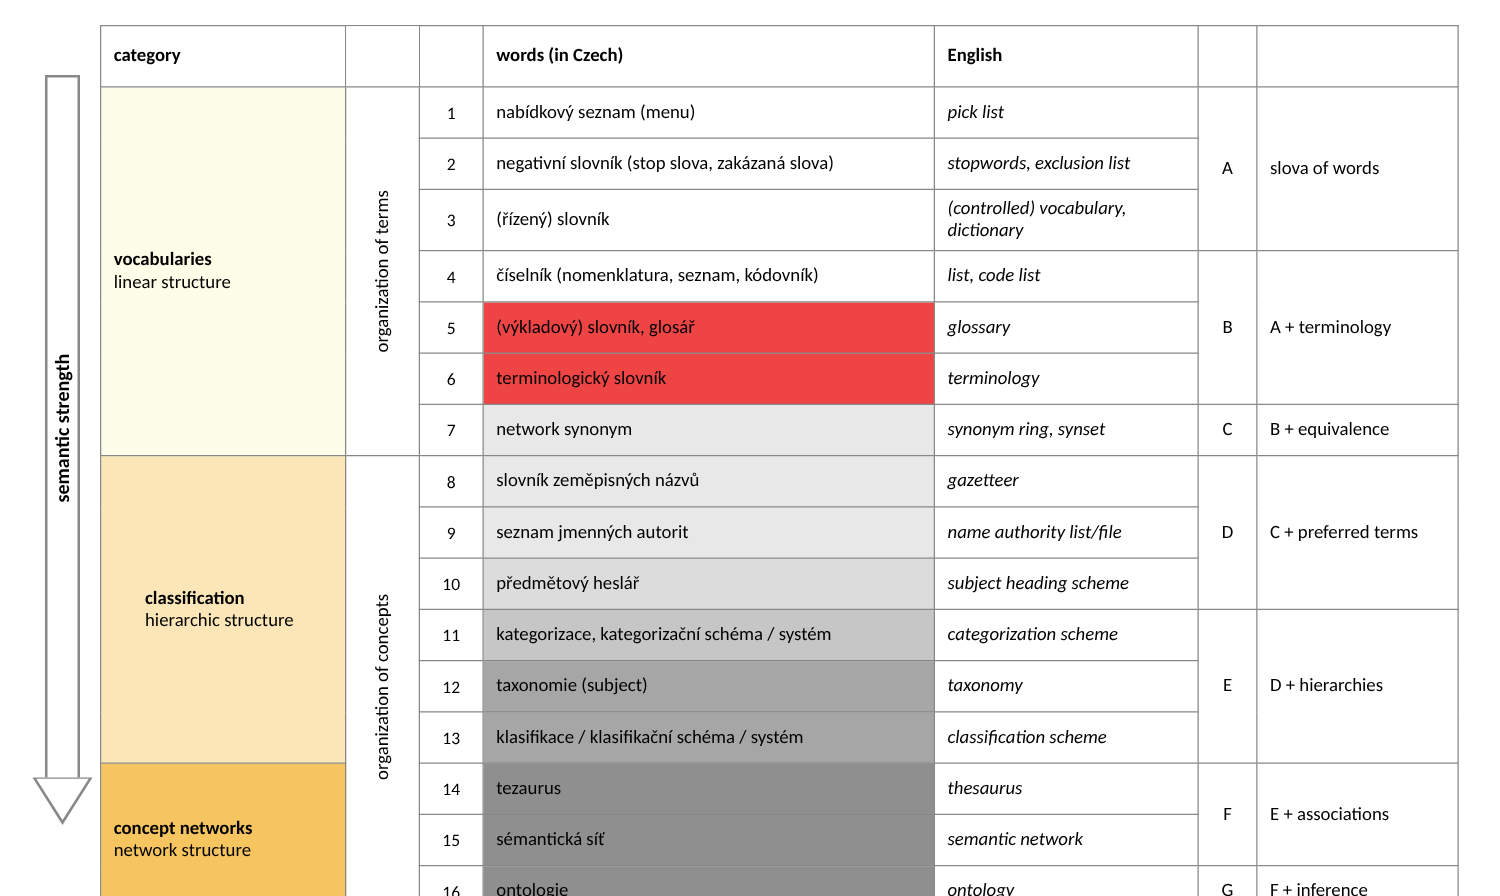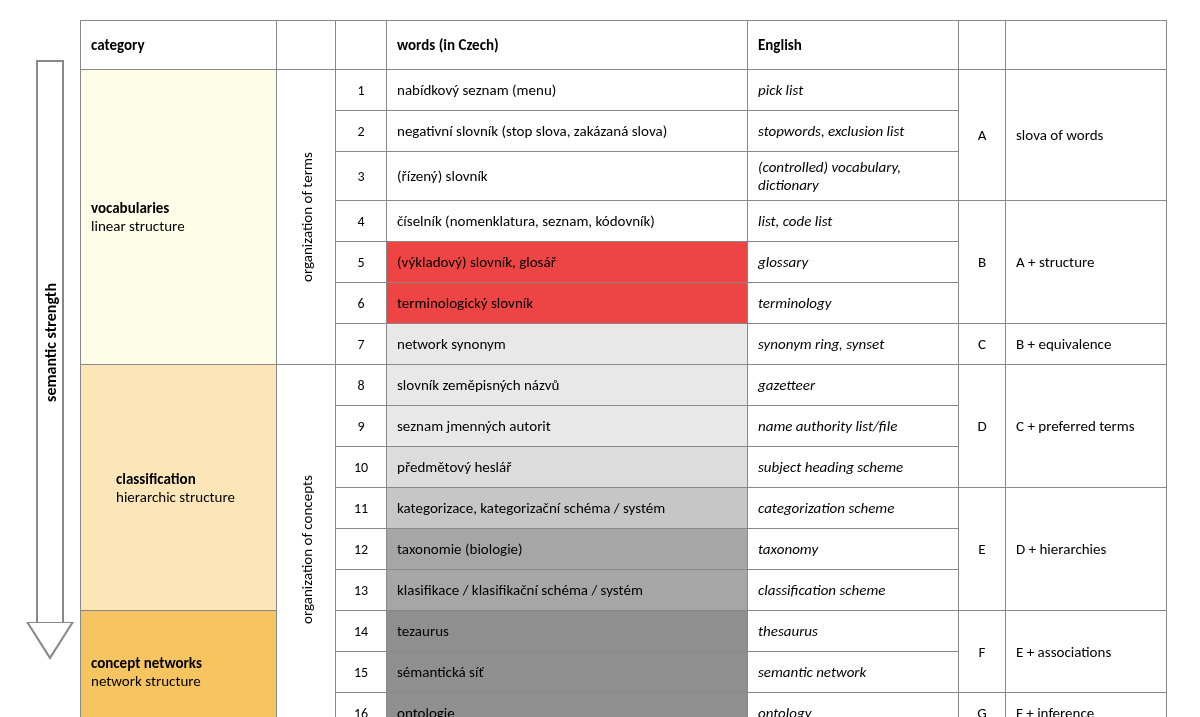--- a/index.html
+++ b/index.html
@@ -166,21 +166,21 @@
       <td class="num">3</td>
       <td class="czech">(řízený) slovník</td>
       <td class="eng">(controlled) vocabulary, dictionary</td>
     </tr>
 
     <tr>
       <td class="num">4</td>
       <td class="czech">číselník (nomenklatura, seznam, kódovník)</td>
       <td class="eng">list, code list</td>
       <td rowspan="3" class="letter">B</td>
-      <td rowspan="3" class="def">A + structure</td>
+      <td rowspan="3" class="def">A + terminology</td>
     </tr>
 
     <tr>
       <td class="num">5</td>
       <td class="czech shade1">(výkladový) slovník, glosář</td>
       <td class="eng">glossary</td>
     </tr>
 
     <tr>
       <td class="num">6</td>
@@ -224,21 +224,21 @@
     <tr>
       <td class="num">11</td>
       <td class="czech shade4">kategorizace, kategorizační schéma / systém</td>
       <td class="eng">categorization scheme</td>
       <td rowspan="3" class="letter">E</td>
       <td rowspan="3" class="def">D + hierarchies</td>
     </tr>
 
     <tr>
       <td class="num">12</td>
-      <td class="czech shade5">taxonomie (biologie)</td>
+      <td class="czech shade5">taxonomie (subject)</td>
       <td class="eng">taxonomy</td>
     </tr>
 
     <tr>
       <td class="num">13</td>
       <td class="czech shade5">klasifikace / klasifikační schéma / systém</td>
       <td class="eng">classification scheme</td>
     </tr>
 
     <tr>

